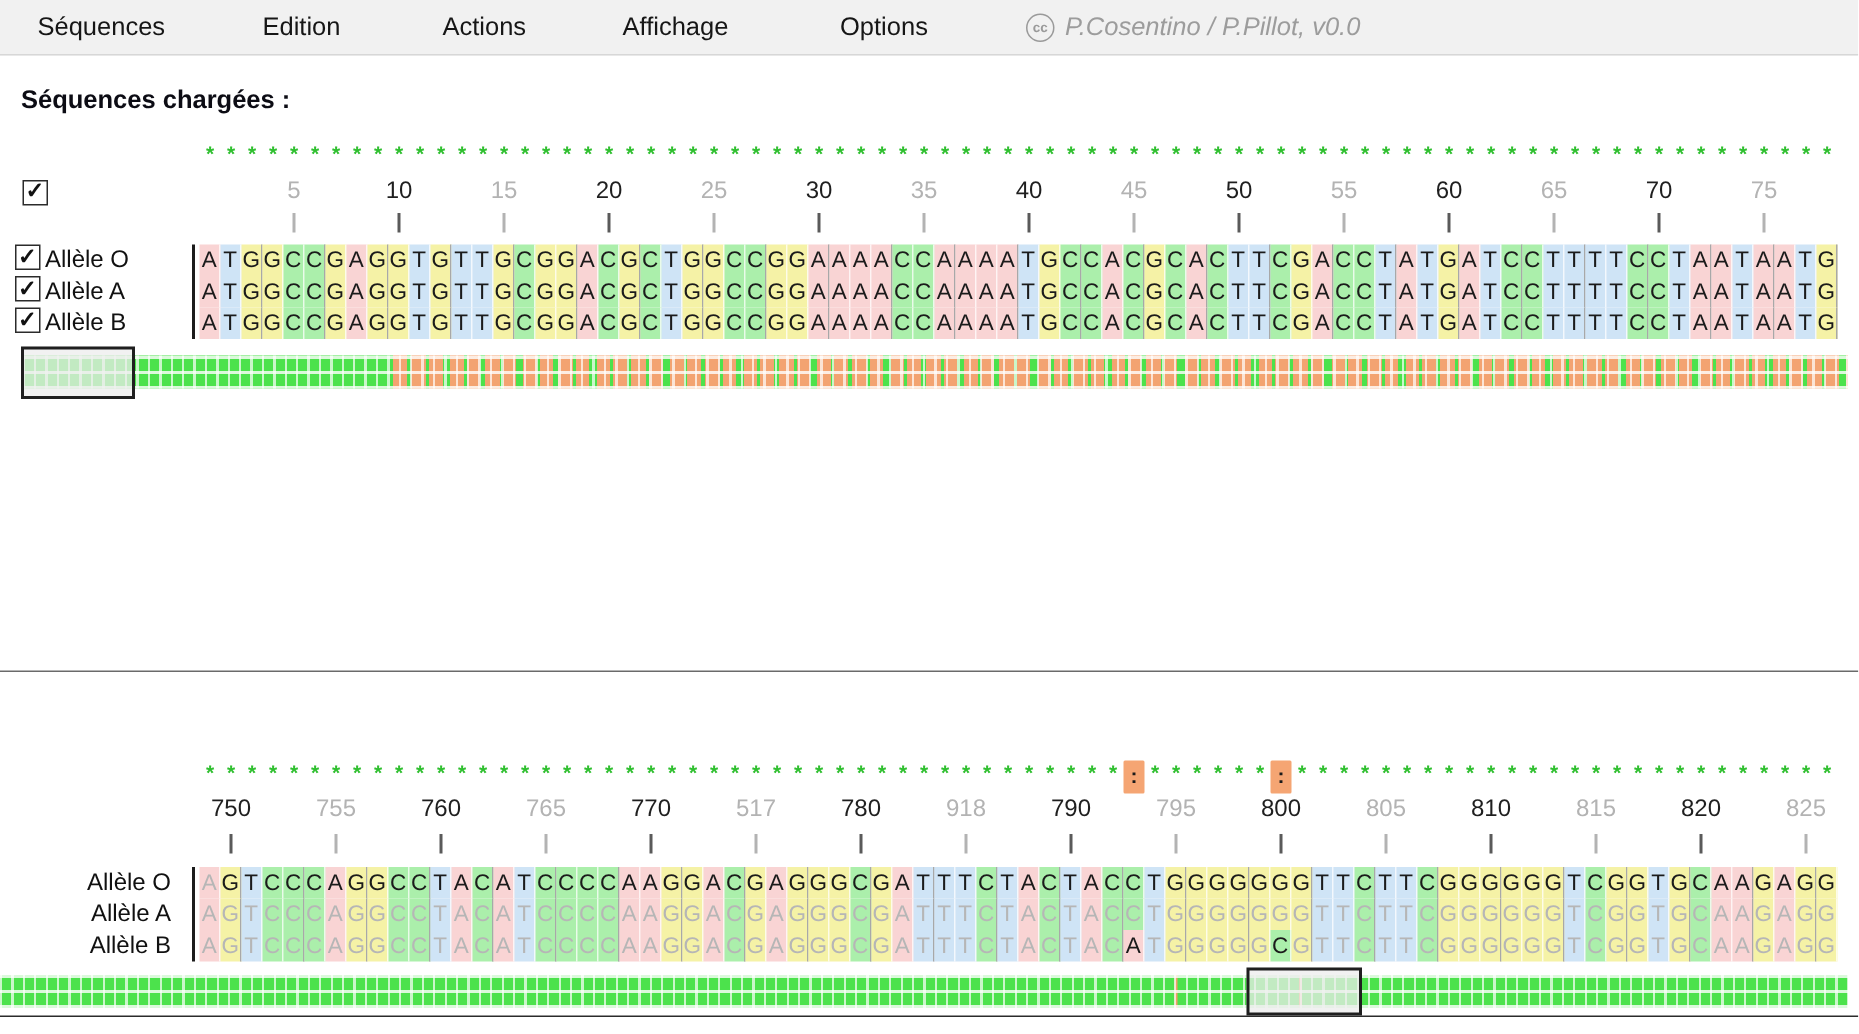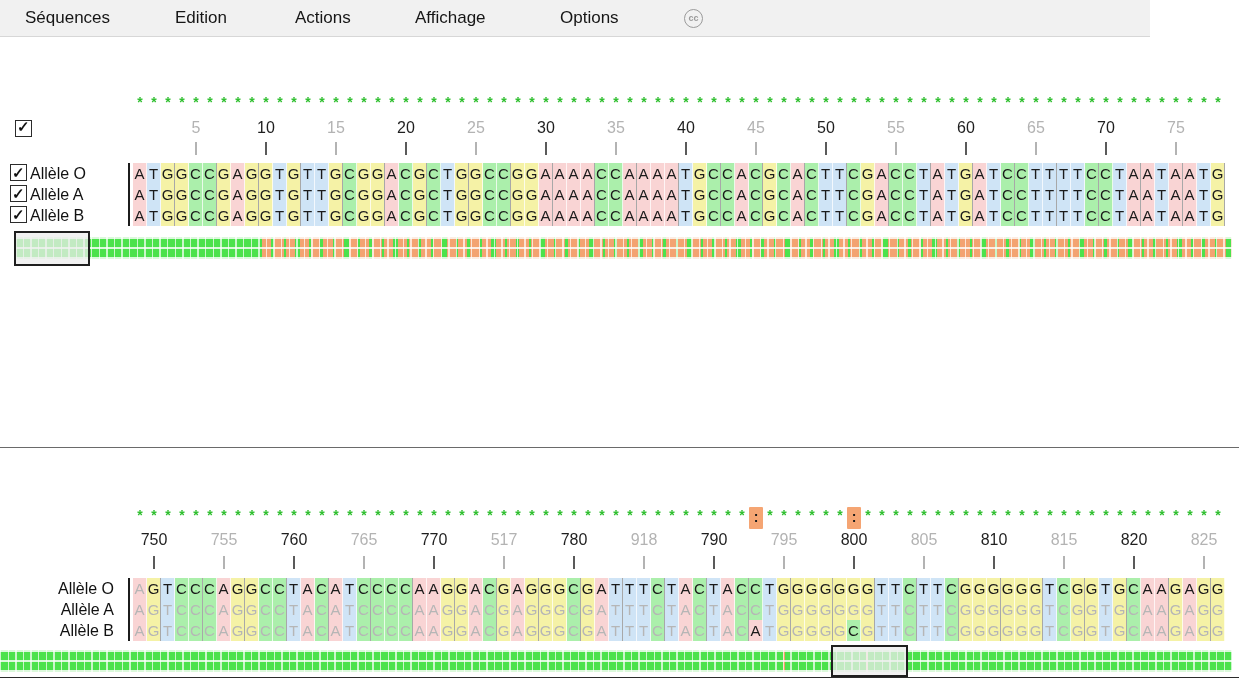--- a/index.html
+++ b/index.html
@@ -1,19 +1,19 @@
 <!DOCTYPE html>
 <html><head>
 <meta charset="utf-8">
 <style>
   html,body{margin:0;padding:0;background:#fff;}
   #app{position:relative;width:1239px;height:689px;background:#fff;overflow:hidden;
        font-family:"Liberation Sans",sans-serif;color:#1a1a1a;}
   
-  .menubar{position:absolute;left:0;top:0;width:1150px;height:36px;background:#f1f1f1;
+  .menubar{position:absolute;left:0;top:0;width:1239px;height:36px;background:#f1f1f1;
            border-bottom:1px solid #d7d7d7;}
   .menu-item{position:absolute;top:0;height:36px;line-height:36px;font-size:17px;color:#161616;cursor:default;}
   .cc-badge{position:absolute;top:9px;width:17px;height:17px;border:1.6px solid #9a9a9a;border-radius:50%;
             color:#9a9a9a;font-size:9px;font-weight:bold;text-align:center;line-height:17px;}
   .credit{position:absolute;top:0;height:36px;line-height:36px;font-size:17px;font-style:italic;color:#9c9c9c;}
   .recalc{position:absolute;top:0;height:36px;line-height:40px;font-size:11px;font-style:italic;color:#bcbcbc;}
   
   .sec-title{position:absolute;left:14px;font-size:17px;font-weight:bold;color:#0c0c14;}
   
   .marks{position:absolute;display:flex;}
@@ -52,22 +52,24 @@
 
 <div id="app">
 
   <div class="menubar">
     <div class="menu-item" style="left:25px">Séquences</div>
     <div class="menu-item" style="left:175px">Edition</div>
     <div class="menu-item" style="left:295px">Actions</div>
     <div class="menu-item" style="left:415px">Affichage</div>
     <div class="menu-item" style="left:560px">Options</div>
     <div class="cc-badge" style="left:684px">cc</div>
+    <div class="credit" style="left:710px">P.Cosentino / P.Pillot, v0.0</div>
   </div>
 
+  <div class="sec-title" style="top:57px">Séquences chargées :</div>
   <div class="marks" id="loaded-marks" style="left:133px;top:94px">
       <span class="mark">*</span>
       <span class="mark">*</span>
       <span class="mark">*</span>
       <span class="mark">*</span>
       <span class="mark">*</span>
       <span class="mark">*</span>
       <span class="mark">*</span>
       <span class="mark">*</span>
       <span class="mark">*</span>

